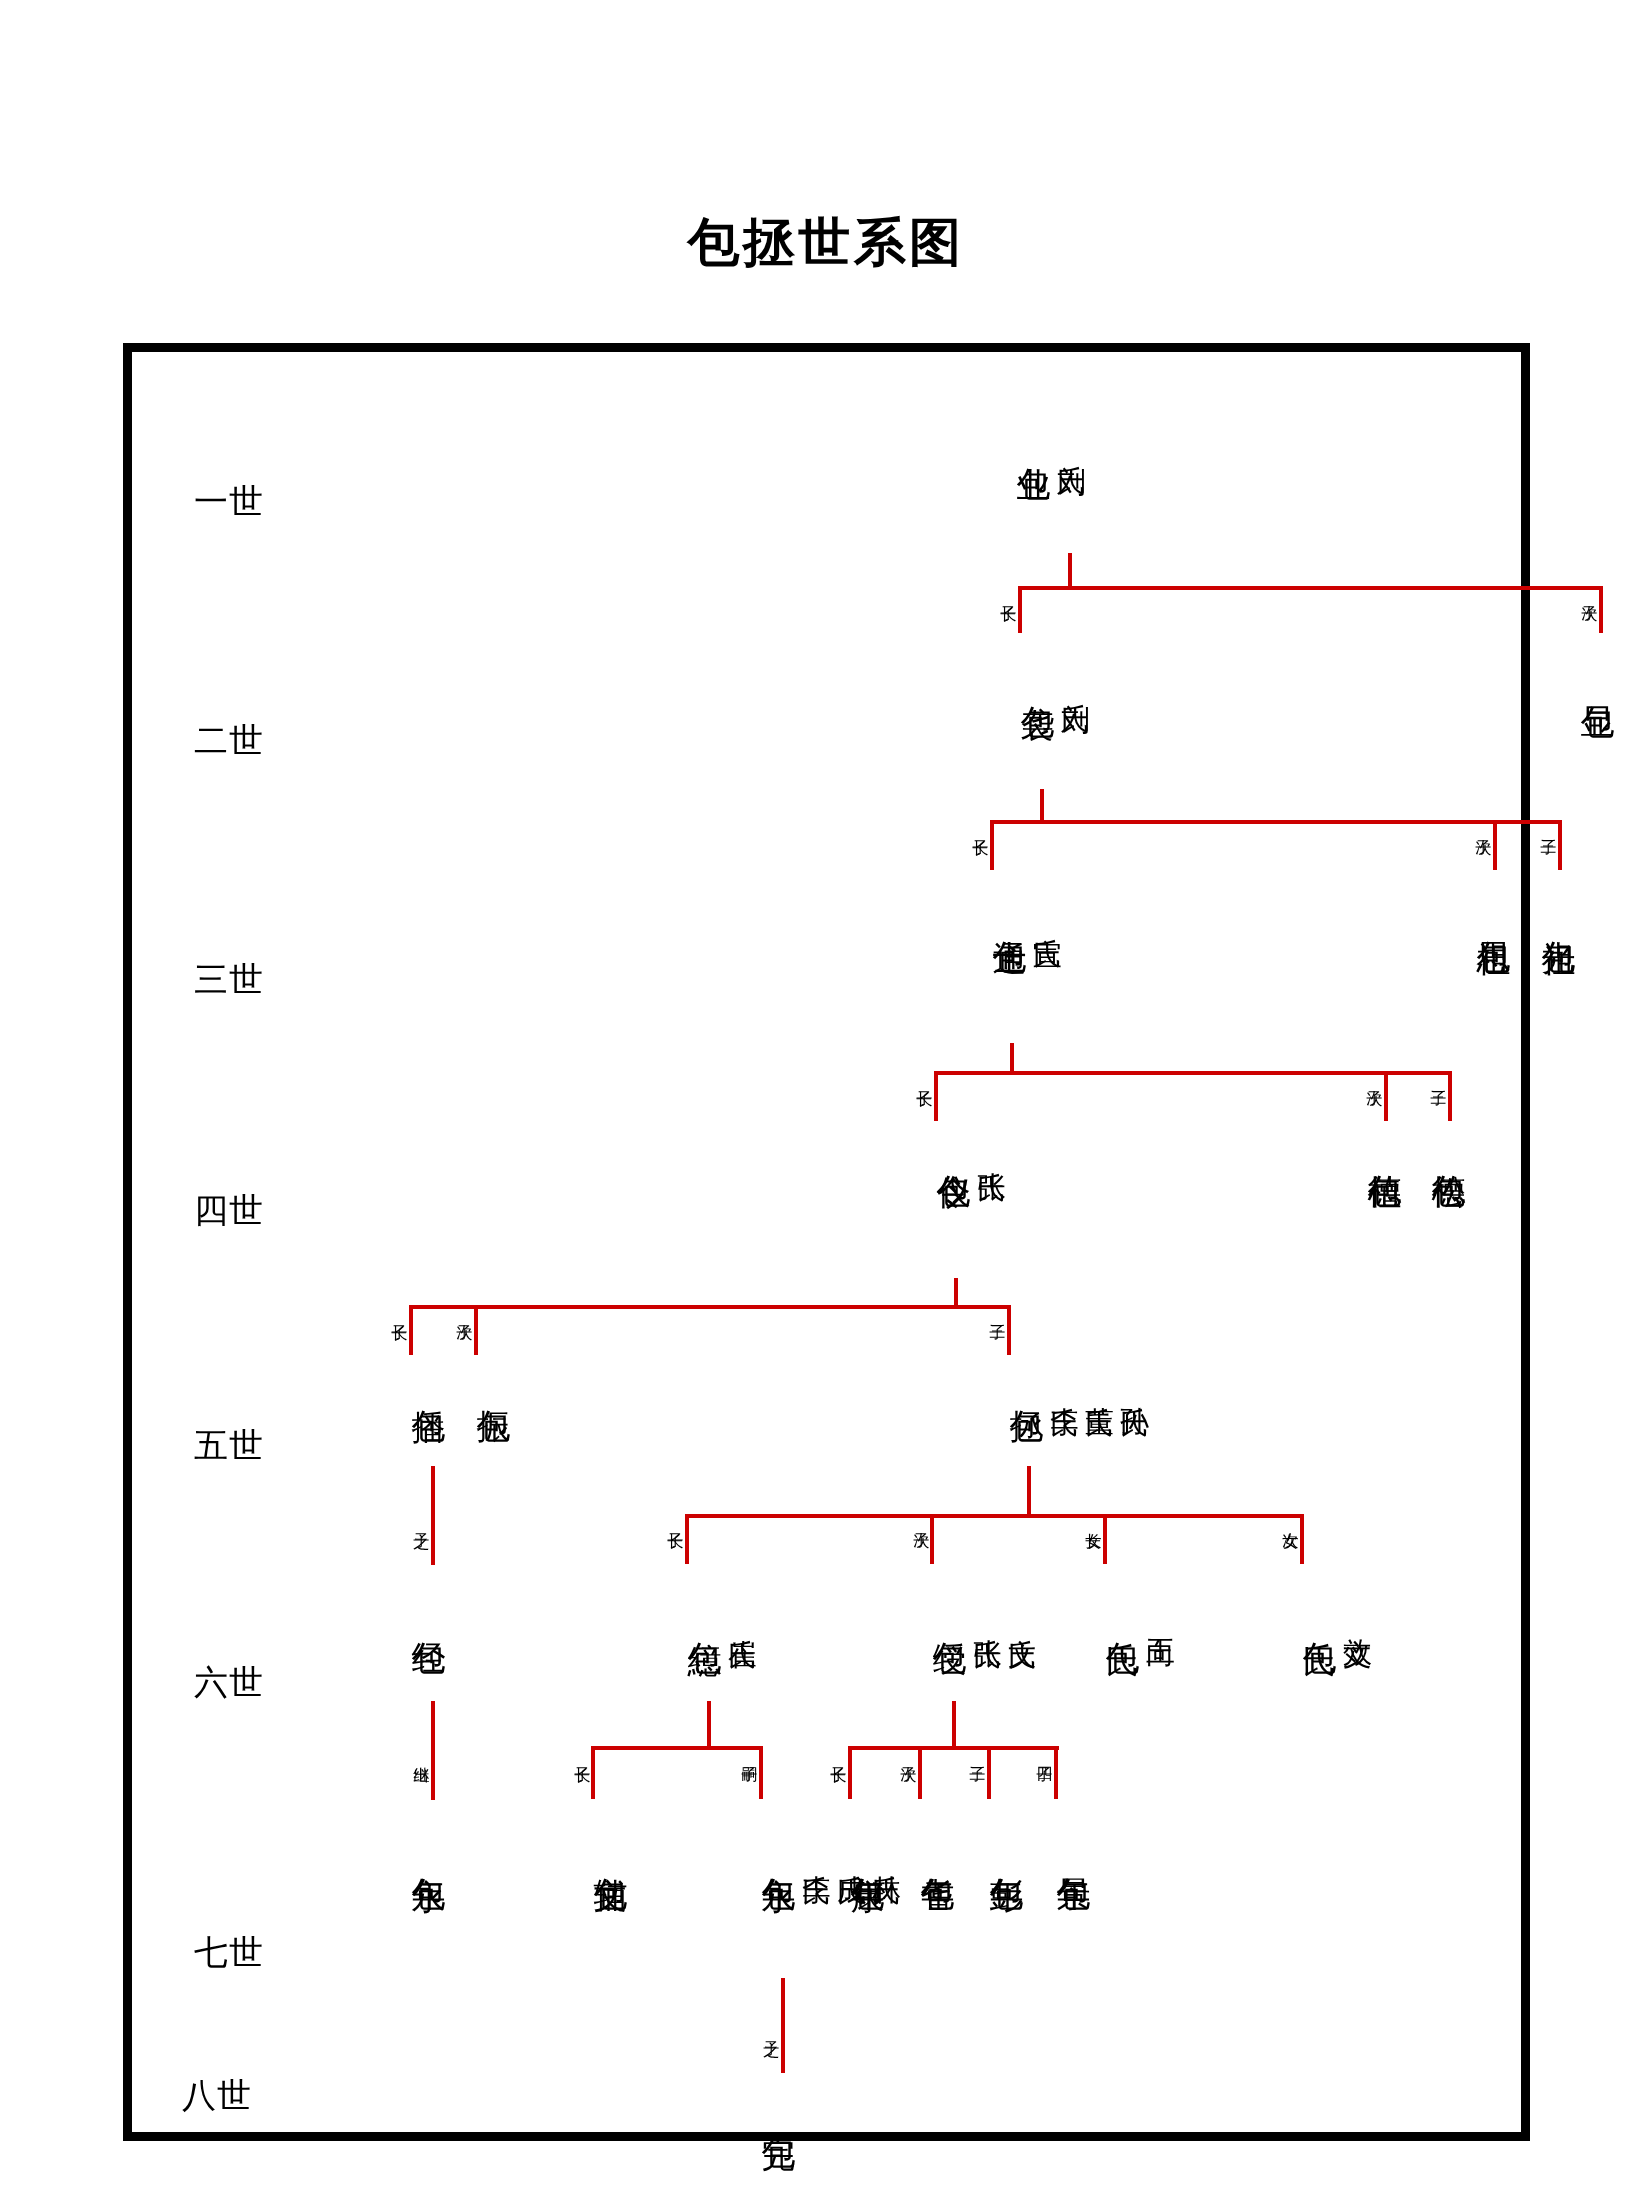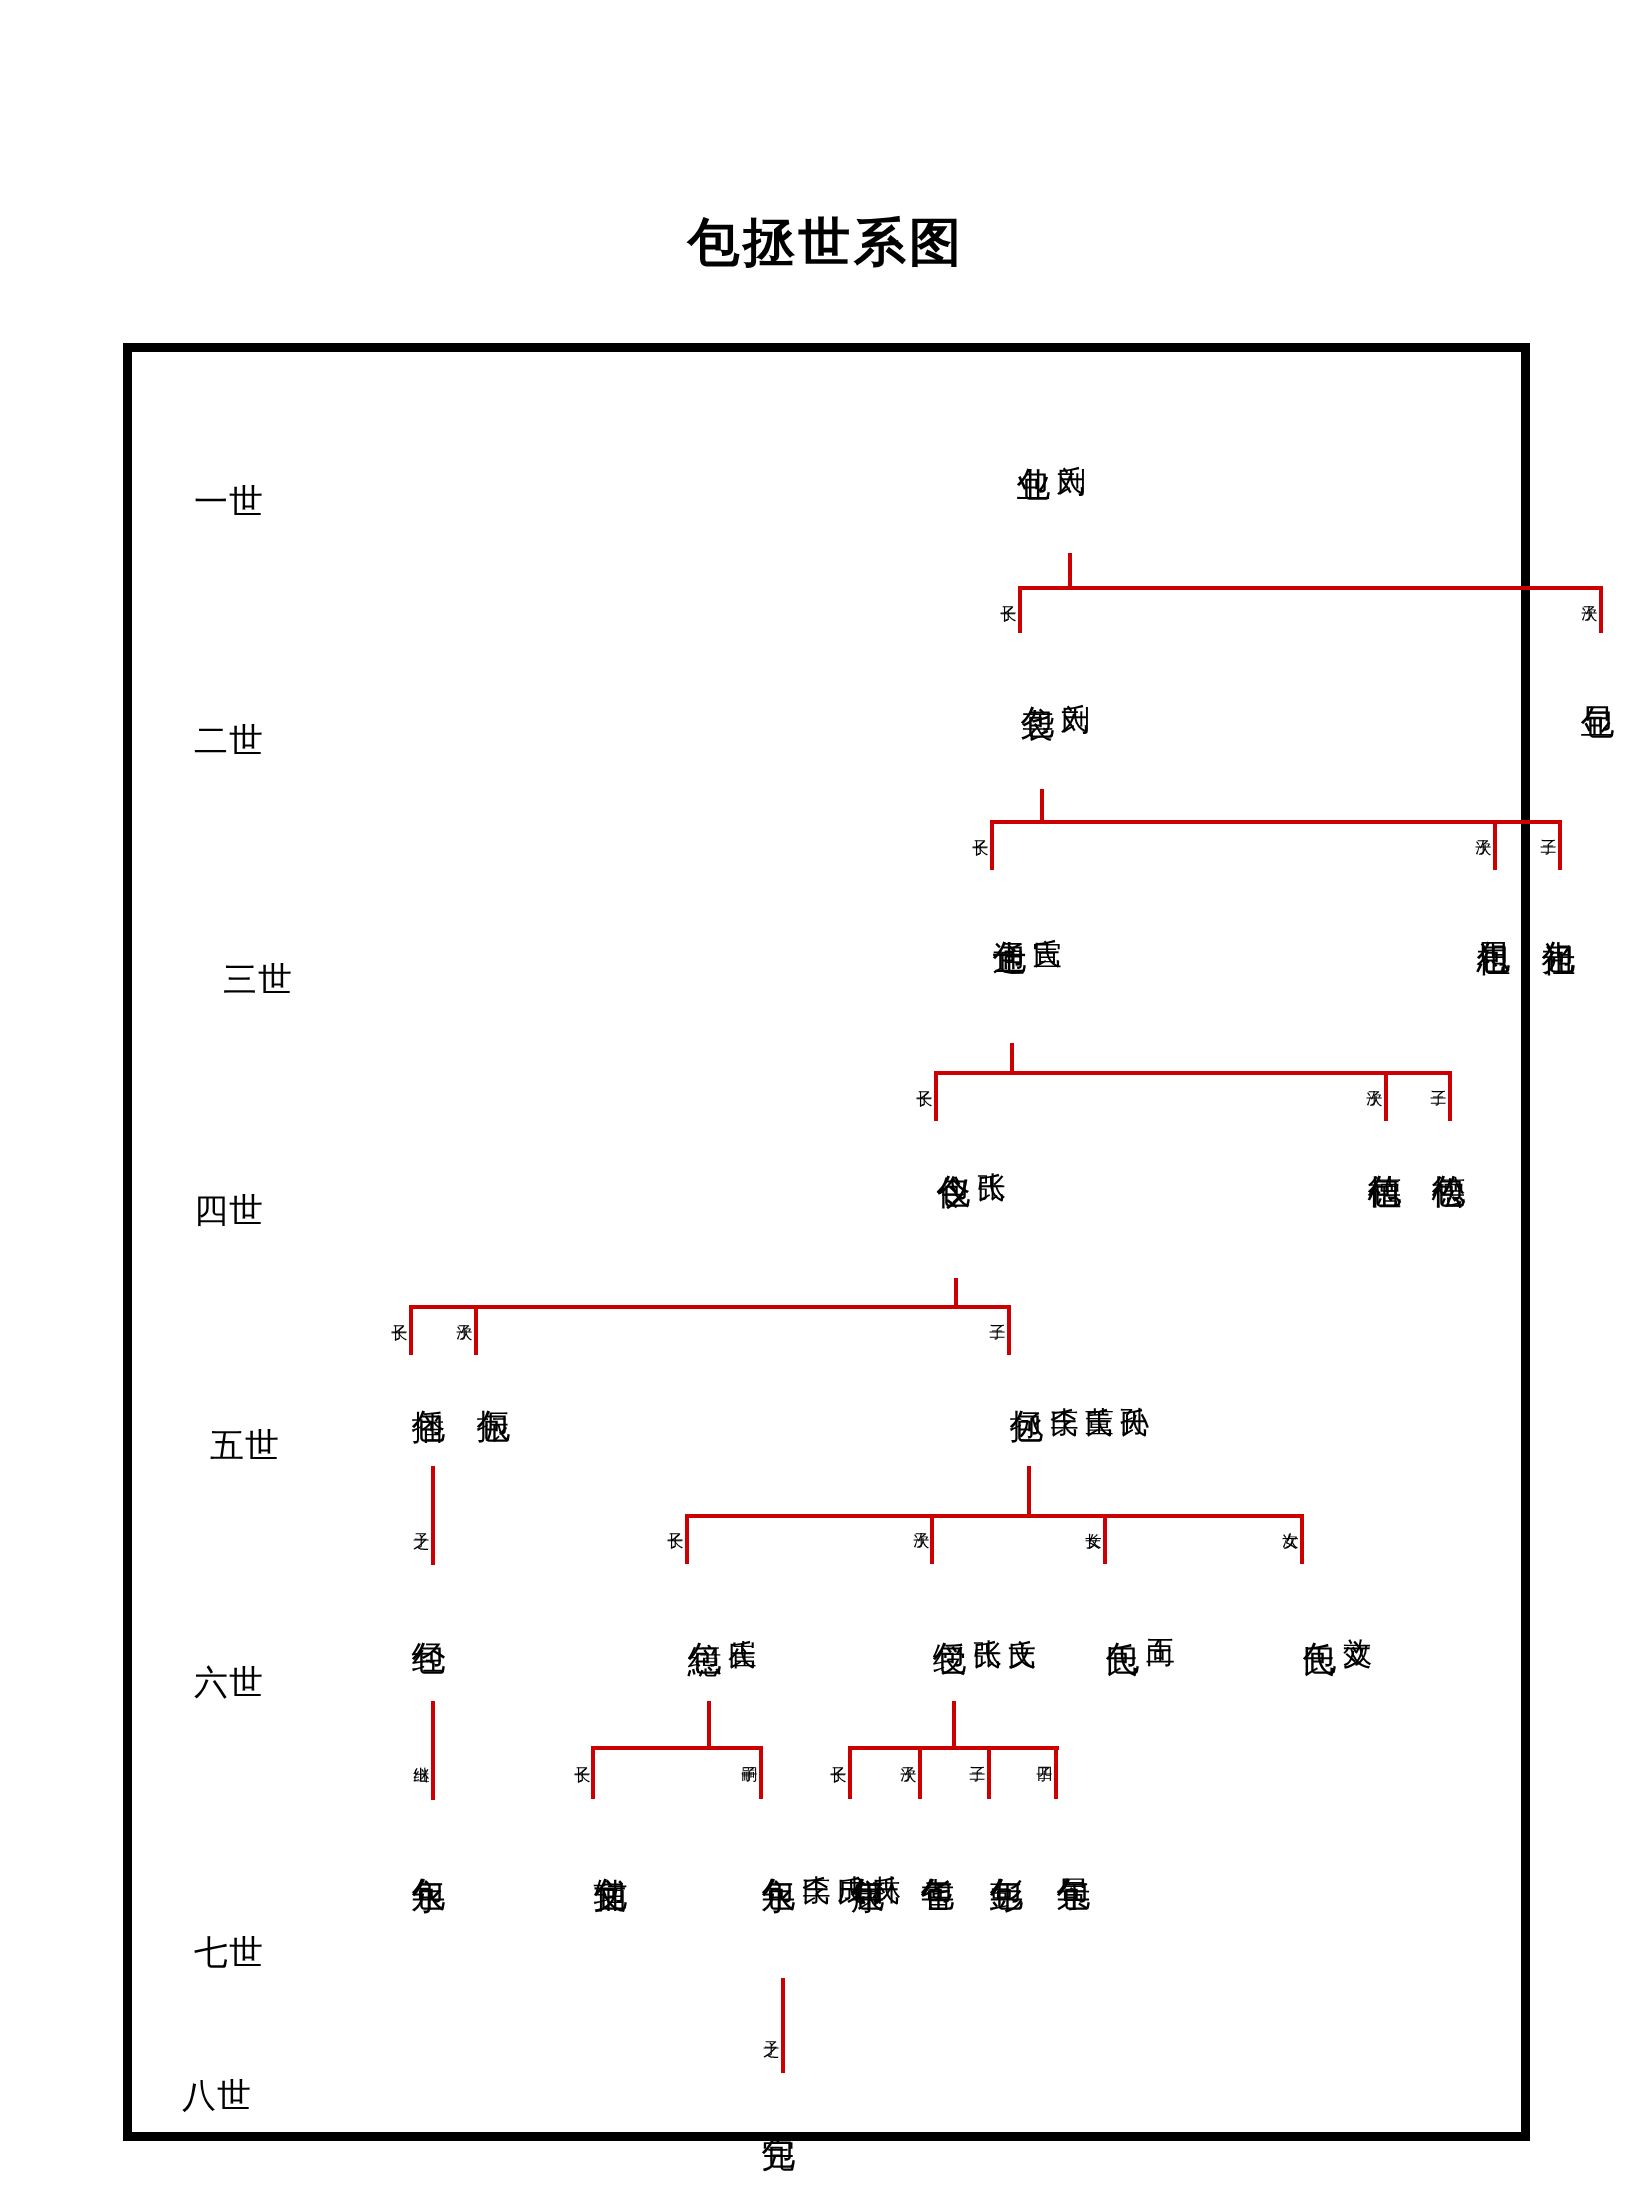--- a/index.html
+++ b/index.html
@@ -58,23 +58,23 @@
 </head>
 <body>
 
 <div id="title">包拯世系图</div>
 
 <div id="frame">
   <div id="canvas">
 
     <div class="genlabel" style="left:62px; top:127px;">一世</div>
     <div class="genlabel" style="left:62px; top:366px;">二世</div>
-    <div class="genlabel" style="left:62px; top:605px;margin-left:29px;">三世</div>
+    <div class="genlabel" style="left:62px; top:605px;">三世</div>
     <div class="genlabel" style="left:62px; top:836px;font-family:Liberation Serif, serif;">四世</div>
-    <div class="genlabel" style="left:78px; top:1071px;">五世</div>
+    <div class="genlabel" style="left:62px; top:1071px;">五世</div>
     <div class="genlabel" style="left:62px; top:1308px;">六世</div>
     <div class="genlabel" style="left:62px; top:1546px;margin-top:32px;">七世</div>
     <div class="genlabel" style="left:50px; top:1721px;">八世</div>
 
     <div class="person" style="left:882px; top:89px;">
       <span class="pname">包业</span>
       <span class="spouses">
         <span class="spouse">刘氏</span>
       </span>
     </div>

